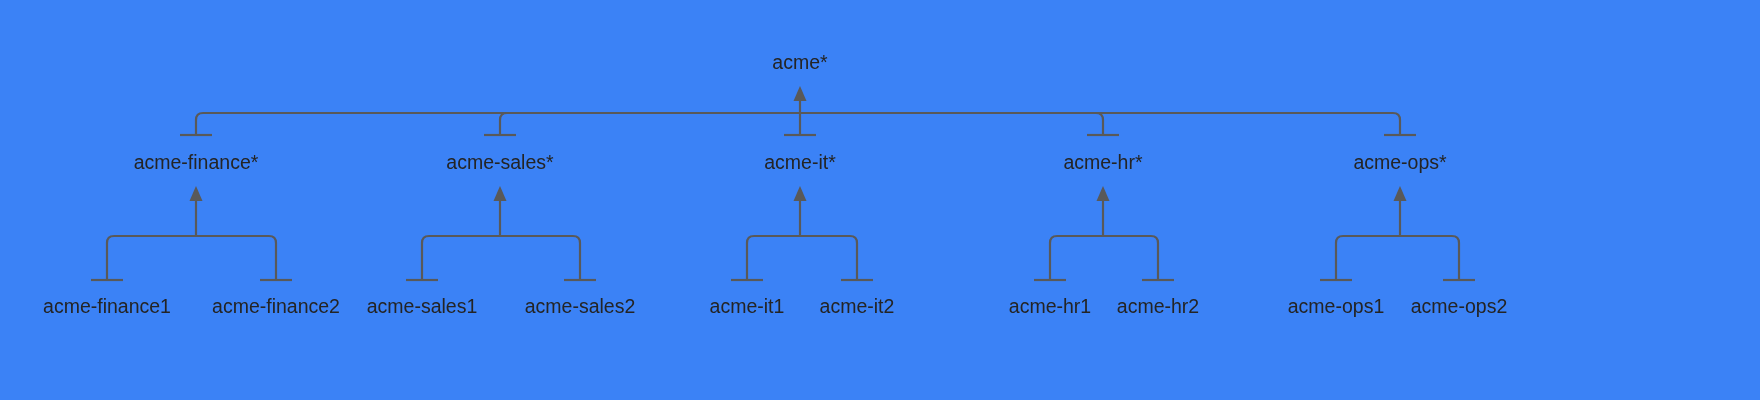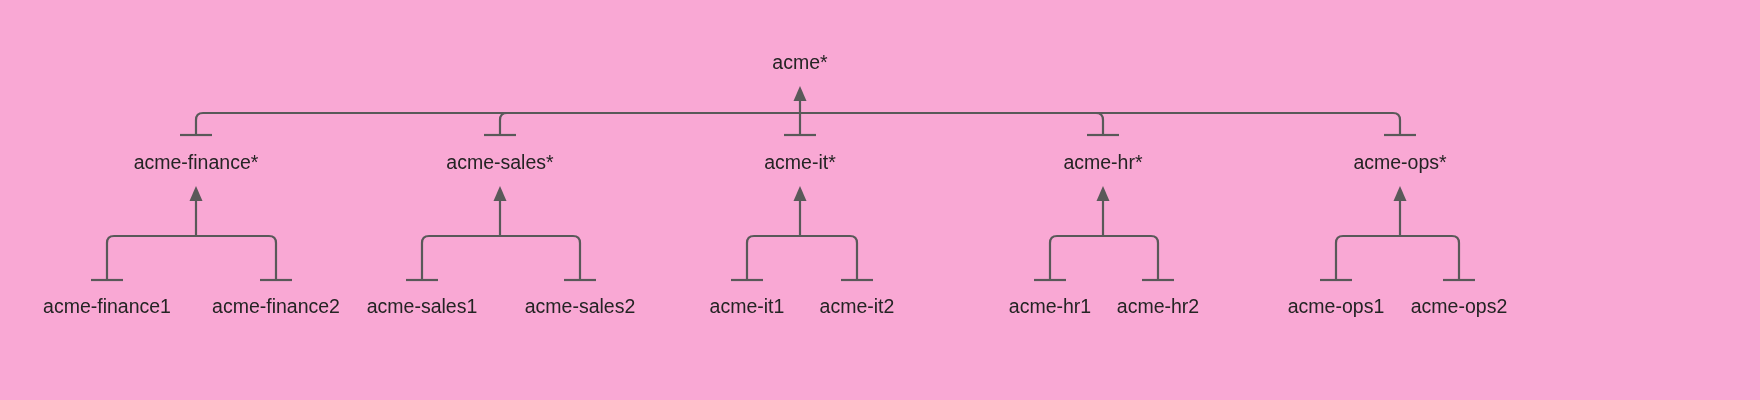--- a/index.html
+++ b/index.html
@@ -7,21 +7,21 @@
     padding: 0;
     background: #ffffff;
   }
   body {
     font-family: "Liberation Sans", sans-serif;
   }
   #diagram-root {
     position: relative;
     width: 1760px;
     height: 400px;
-    background: #f9a8d4;
+    background: #3b82f6;
     overflow: hidden;
   }
   #tree-svg {
     position: absolute;
     left: 0;
     top: 0;
     width: 1760px;
     height: 400px;
   }
   .edge-line {

